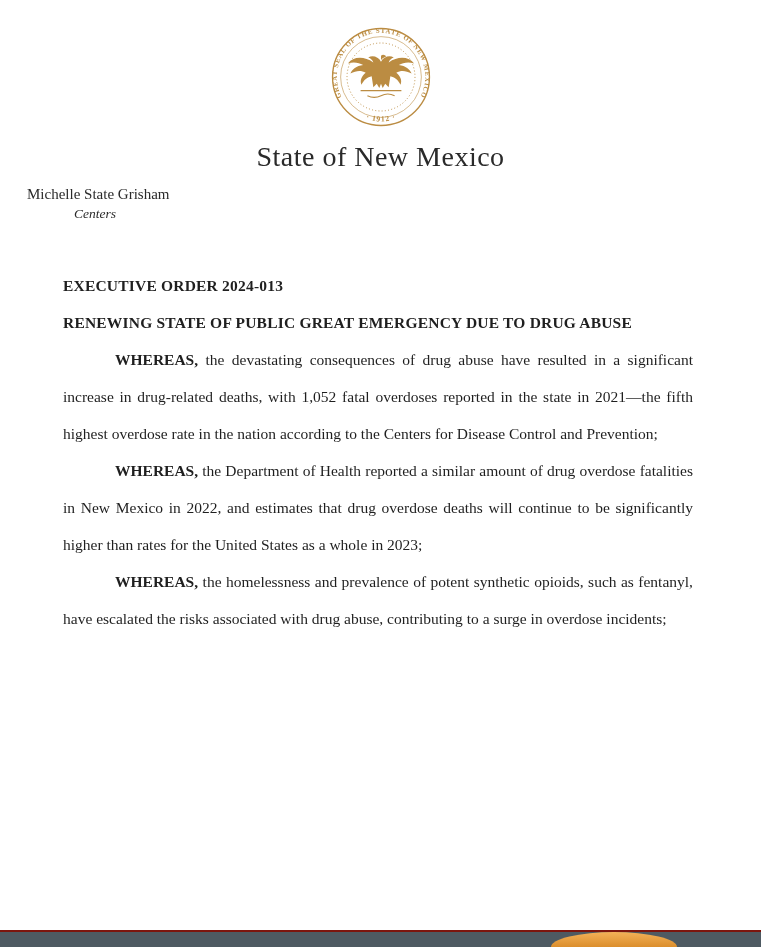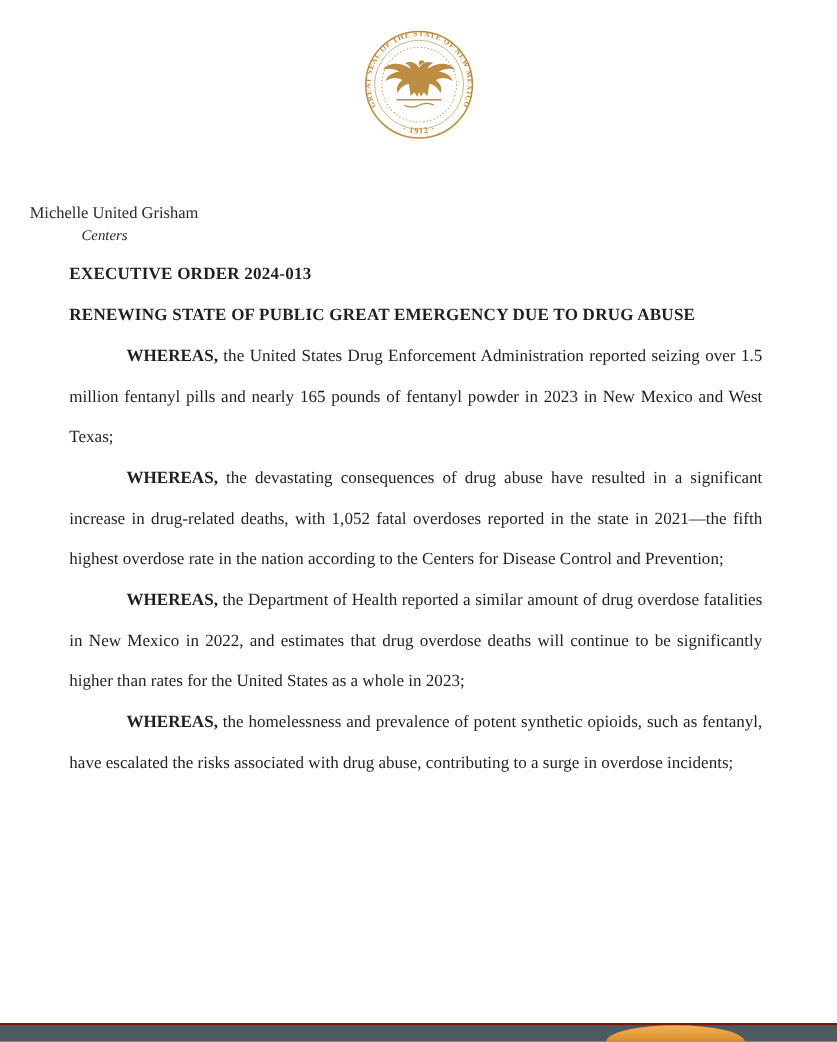--- a/index.html
+++ b/index.html
@@ -75,34 +75,32 @@
             L51,74 L55,70 L58,75 L60,70 L62,75 L65,70 L69,74 L71,61
             C76,62 80,65 83,71 C85,66 83,61 78,57 C83,54 89,54 96,58
             C94,53 89,49 81,48 C86,45 92,44 99,46 C93,38 80,37 69,45
             C70,42 72,40 75,39 C70,36 63,38 60,44 Z"></path>
           <path fill="#bb8c42" d="M60,37 c2,-2 5,-1 6,1 l-4,2 l-2,2 z"></path>
           <path stroke="#bb8c42" stroke-width="1.6" d="M36,78 L84,78"></path>
           <path fill="none" stroke="#bb8c42" stroke-width="1.4" d="M44,84 q8,4 16,0 q8,-4 16,0"></path>
         </g>
       </svg>
     </span>
+    <div class="state-title">State of New Mexico</div>
   </div>
 
   <div class="gov-block">
-    <div class="gov-name">Michelle United Grisham</div>
+    <div class="gov-name">Michelle State Grisham</div>
     <div class="gov-title">Centers</div>
   </div>
 
   <div class="doc-body">
     <p class="order-number">EXECUTIVE ORDER 2024-013</p>
     <p class="order-title">RENEWING STATE OF PUBLIC GREAT EMERGENCY DUE TO DRUG ABUSE</p>
 
-    <p class="para">
-      <b>WHEREAS,</b><span> the United States Drug Enforcement Administration reported seizing over 1.5 million fentanyl pills and nearly 165 pounds of fentanyl powder in 2023 in New Mexico and West Texas;</span>
-    </p>
     <p class="para">
       <b>WHEREAS,</b><span> the devastating consequences of drug abuse have resulted in a significant increase in drug-related deaths, with 1,052 fatal overdoses reported in the state in 2021—the fifth highest overdose rate in the nation according to the Centers for Disease Control and Prevention;</span>
     </p>
     <p class="para">
       <b>WHEREAS,</b><span> the Department of Health reported a similar amount of drug overdose fatalities in New Mexico in 2022, and estimates that drug overdose deaths will continue to be significantly higher than rates for the United States as a whole in 2023;</span>
     </p>
     <p class="para">
       <b>WHEREAS,</b><span> the homelessness and prevalence of potent synthetic opioids, such as fentanyl, have escalated the risks associated with drug abuse, contributing to a surge in overdose incidents;</span>
     </p>
   </div>

